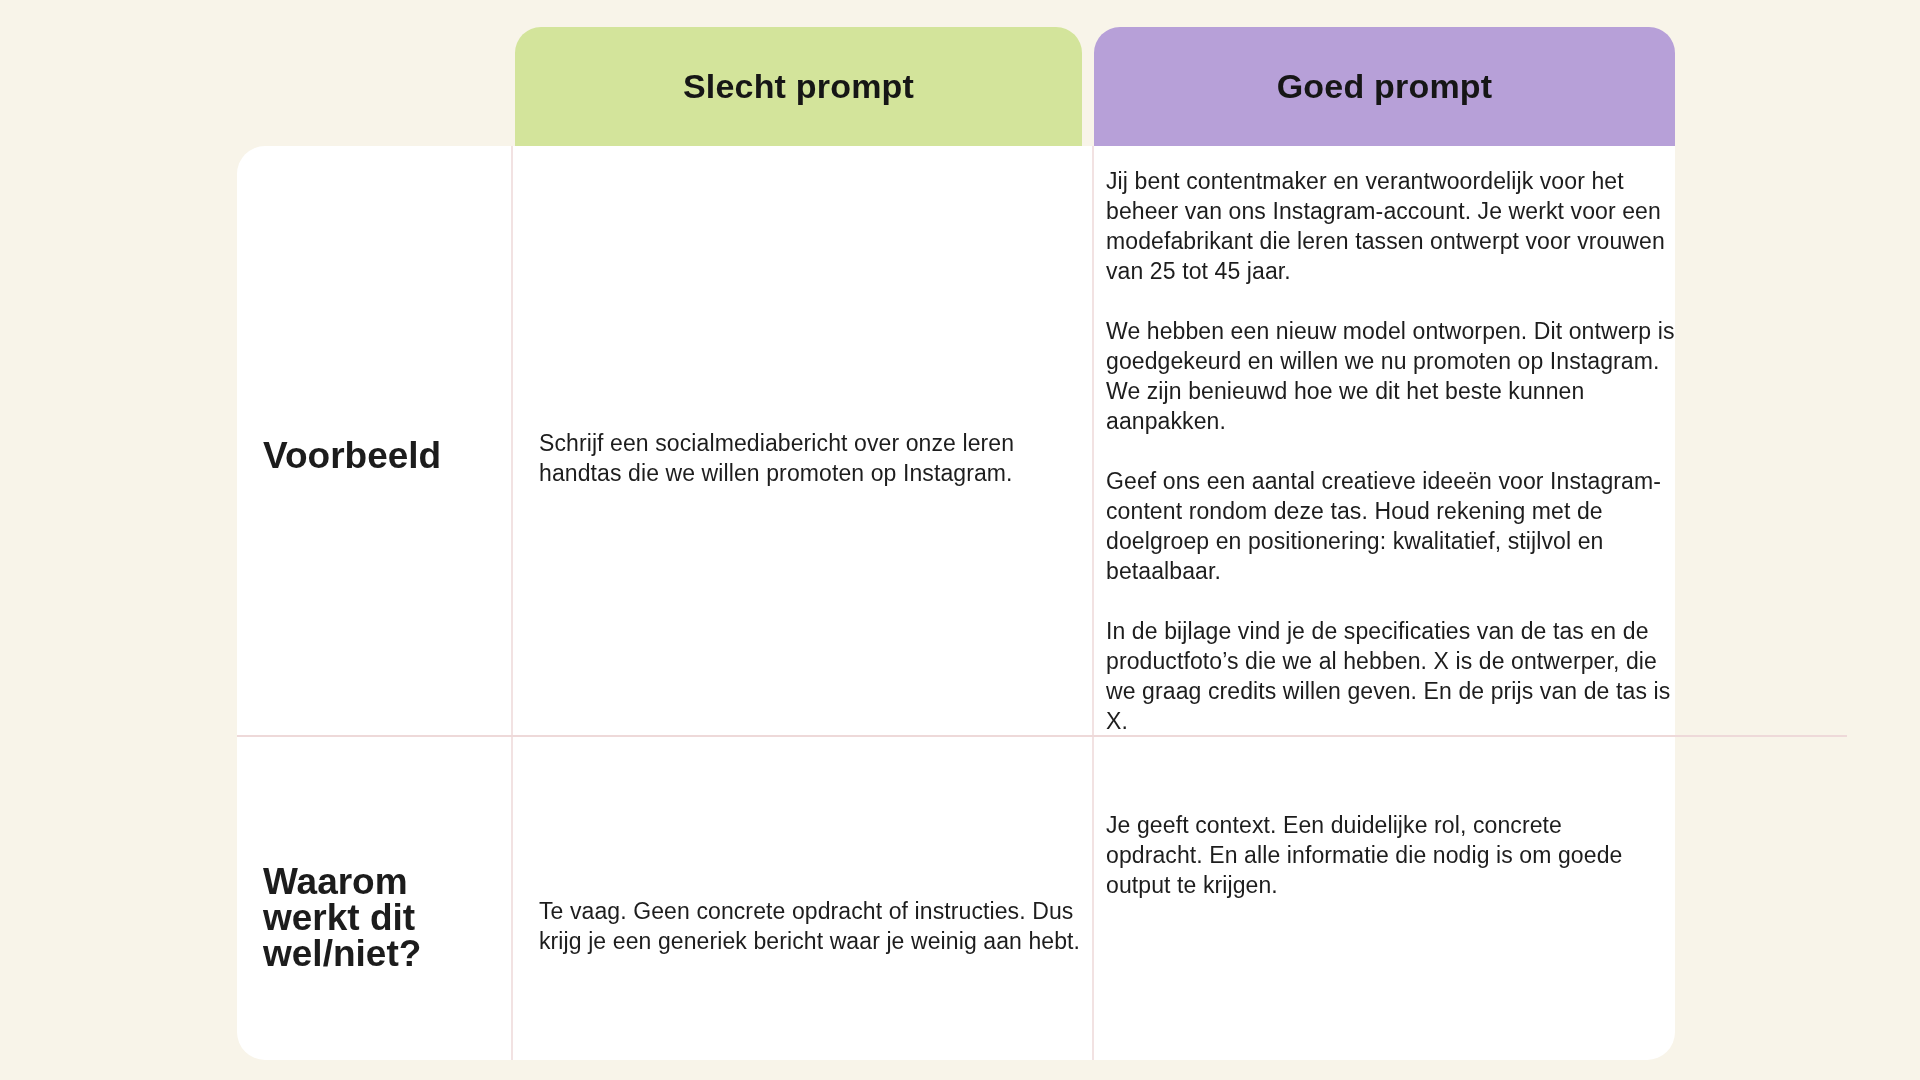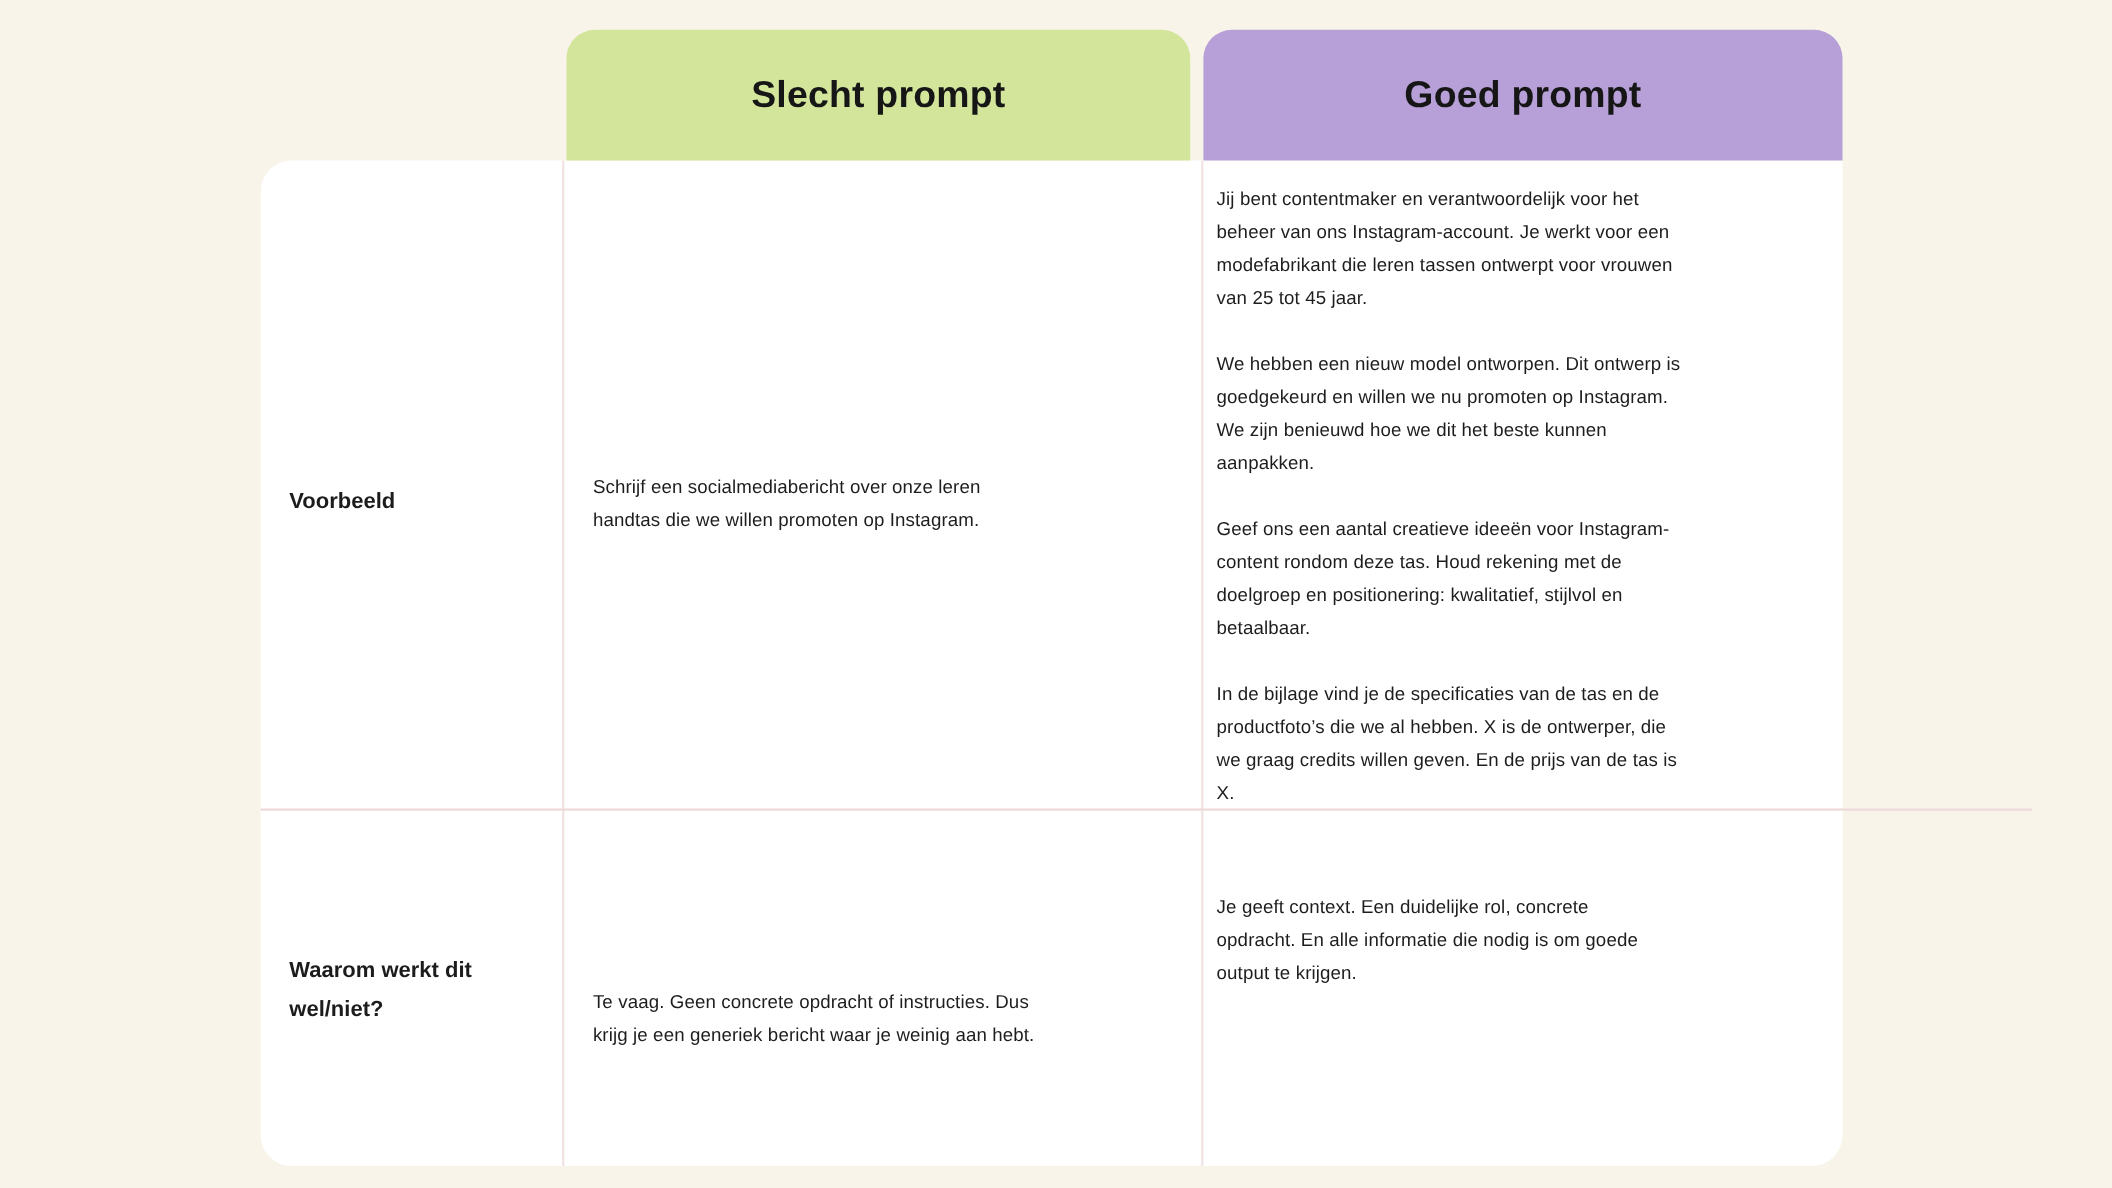--- a/index.html
+++ b/index.html
@@ -27,28 +27,28 @@
     background:#f2e2e2;
   }
   .v-divider.d1{left:511px;}
   .v-divider.d2{left:1092px;}
   .h-divider{
     position:absolute;left:237px;top:735px;width:1610px;height:2px;
     background:#eed9d9;
   }
   .row-label{
     position:absolute;left:263px;
-    font-size:20px;font-weight:700;color:#1c1c1c;
+    font-size:37px;font-weight:700;color:#1c1c1c;
     line-height:36px;white-space:pre-line;
   }
   .row-label.r1{top:438px;}
   .row-label.r2{top:864px;width:240px;}
   .cell-text{
     position:absolute;
-    font-size:17px;line-height:30px;color:#1d1d1d;
+    font-size:23px;line-height:30px;color:#1d1d1d;
     white-space:pre-line;letter-spacing:0.1px;
   }
   .cell-text.slecht-r1{left:539px;top:428px;width:545px;}
   .cell-text.goed-r1{left:1106px;top:166px;width:575px;}
   .cell-text.slecht-r2{left:539px;top:852px;width:545px;margin-top:44px;}
   .cell-text.goed-r2{left:1106px;top:810px;width:560px;}
 </style>
 </head>
 <body>
 

